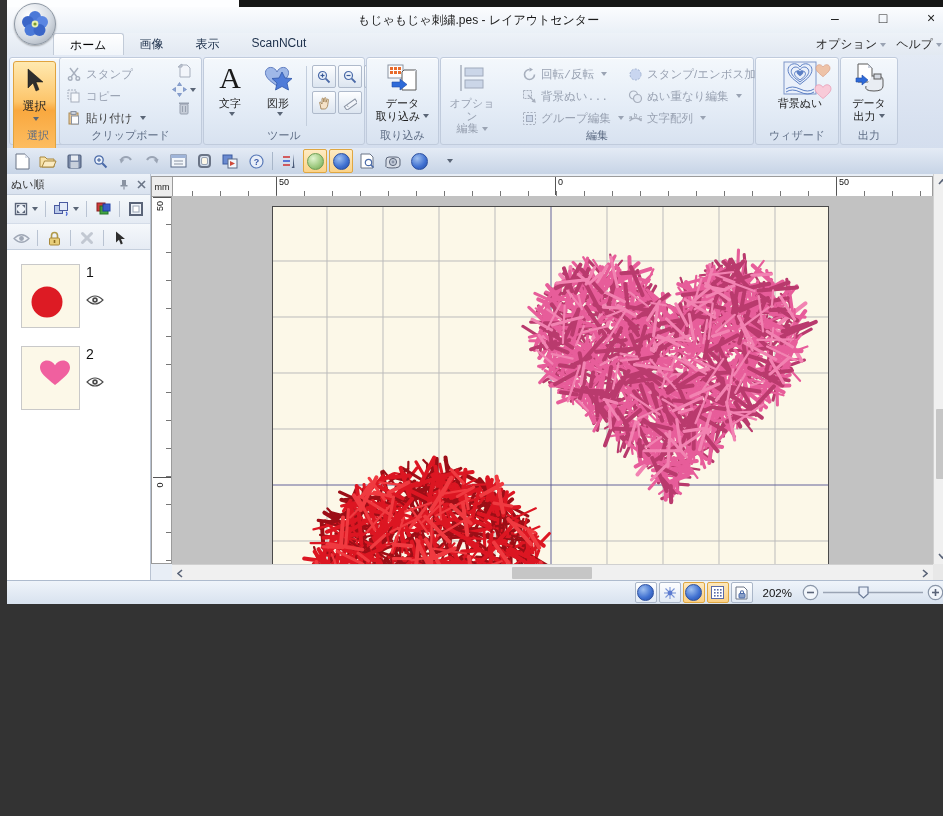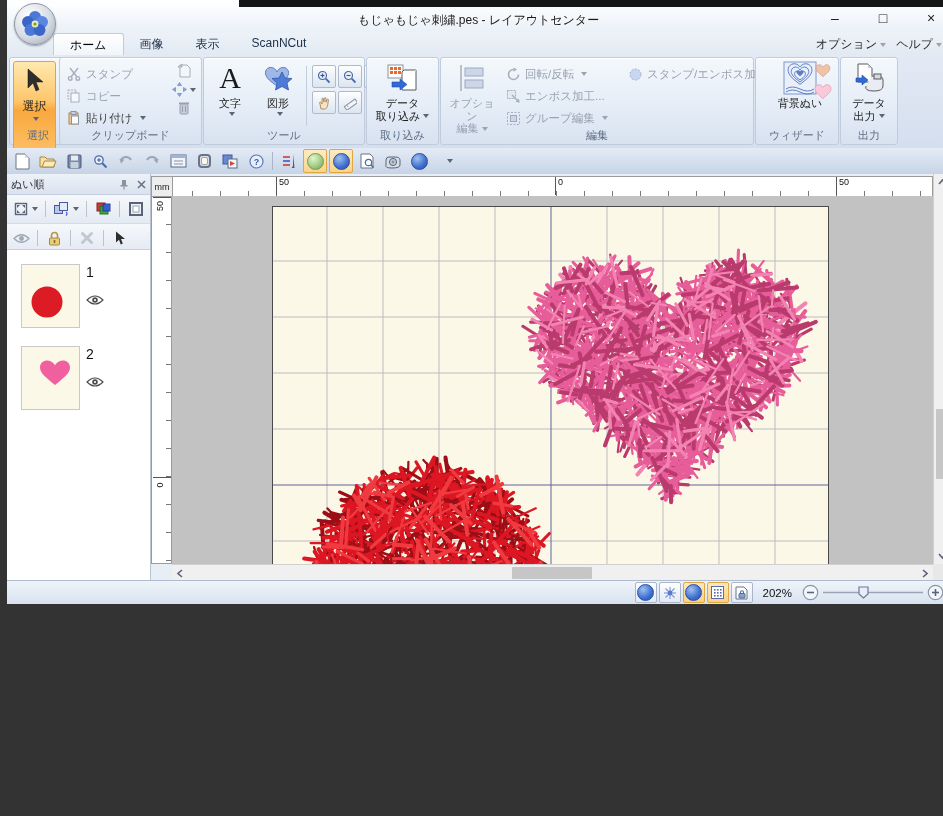--- a/index.html
+++ b/index.html
@@ -306,60 +306,83 @@
               <rect x="8" y="5" width="18" height="8" fill="#CBD6E8" stroke="#A0AABC"></rect>
               <rect x="8" y="17" width="18" height="8" fill="#CBD6E8" stroke="#A0AABC"></rect>
             </svg>
         </span>
         <span>オプション</span>
         <span style="display:inline-flex;align-items:center;">
             <span>編集</span>
             <span class="dd gray"></span>
           </span>
       </div>
-      <div style="position:absolute;left:64px;top:5px;">
+      <div style="position:absolute;left:80px;top:5px;font-family:Liberation Mono, monospace;">
         <div class="smallrow">
           <span class="sicon">
             <svg width="15" height="15" viewBox="0 0 15 15">
                 <path d="M12.5 7.5 A5 5 0 1 1 7.5 2.5" fill="none" stroke="#A7AFBD" stroke-width="1.6"></path>
                 <polygon points="7.5,0.5 11,2.5 7.5,4.8" fill="#A7AFBD"></polygon>
               </svg>
           </span>
             <span>回転/反転</span>
             <span class="dd gray"></span>
         </div>
         <div class="smallrow">
           <span class="sicon">
             <svg width="15" height="15" viewBox="0 0 15 15">
                 <rect x="1.5" y="1.5" width="8" height="8" fill="#E3EAF4" stroke="#A7AFBD" stroke-dasharray="2 1"></rect>
                 <line x1="6" y1="6" x2="12.5" y2="12.5" stroke="#A7AFBD" stroke-width="1.4"></line>
                 <polygon points="13.8,13.8 9.5,12.8 12.8,9.5" fill="#A7AFBD"></polygon>
               </svg>
           </span>
-            <span>エンボス加工...</span>
+            <span>背景ぬい...</span>
         </div>
         <div class="smallrow">
           <span class="sicon">
             <svg width="15" height="15" viewBox="0 0 15 15">
                 <rect x="1.5" y="1.5" width="12" height="12" fill="none" stroke="#A7AFBD" stroke-dasharray="2 1.5"></rect>
                 <rect x="4.5" y="4.5" width="6" height="6" fill="#CBD6E8" stroke="#A0AABC"></rect>
               </svg>
           </span>
             <span>グループ編集</span>
             <span class="dd gray"></span>
         </div>
       </div>
       <div style="position:absolute;left:186px;top:5px;">
         <div class="smallrow">
           <span class="sicon">
             <svg width="15" height="15" viewBox="0 0 15 15">
                 <circle cx="7.5" cy="7.5" r="5.5" fill="#C9D6F0" stroke="#9FB0D0" stroke-dasharray="2 1.5"></circle>
               </svg>
           </span>
             <span>スタンプ/エンボス加工</span>
+            <span class="dd gray"></span>
+        </div>
+        <div class="smallrow">
+          <span class="sicon">
+            <svg width="15" height="15" viewBox="0 0 15 15">
+                <circle cx="5.5" cy="6" r="4" fill="none" stroke="#A7AFBD" stroke-width="1.2"></circle>
+                <circle cx="9.5" cy="9.5" r="4" fill="#E3EAF4" stroke="#A7AFBD" stroke-width="1.2"></circle>
+              </svg>
+          </span>
+            <span>ぬい重なり編集</span>
+            <span class="dd gray"></span>
+        </div>
+        <div class="smallrow">
+          <span class="sicon">
+            <svg width="15" height="15" viewBox="0 0 15 15">
+                <path d="M1.5 10 Q7.5 4 13.5 10" fill="none" stroke="#A7AFBD" stroke-width="1.2"></path>
+                <text x="1" y="8" font-size="6" fill="#8A93A2">a</text>
+                <text x="6" y="6" font-size="6" fill="#8A93A2">b</text>
+                <text x="11" y="8" font-size="6" fill="#8A93A2">c</text>
+                <polygon points="13.5,10 11.5,8.8 13.8,7.8" fill="#A7AFBD"></polygon>
+              </svg>
+          </span>
+            <span>文字配列</span>
             <span class="dd gray"></span>
         </div>
       </div>
       <div class="rgroup-label">編集</div>
     </div>
 
     <div class="rgroup" style="left:748px;width:82px;">
       <div class="bigbtn" style="left:19px;width:50px;">
         <span class="bicon">
           <svg width="34" height="34" viewBox="0 0 34 34">

